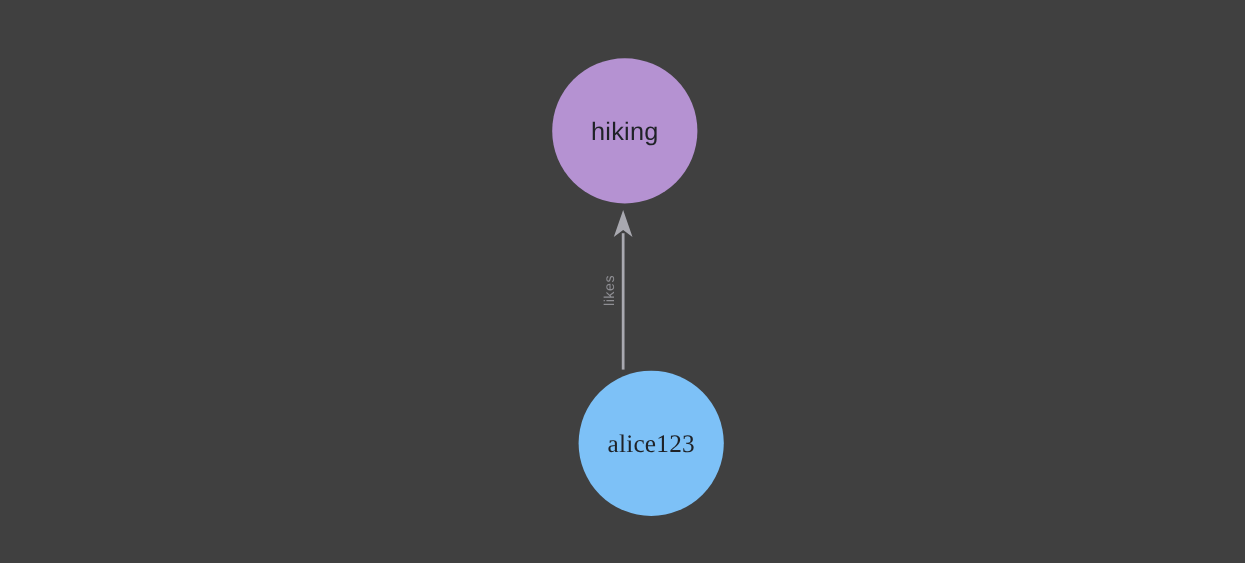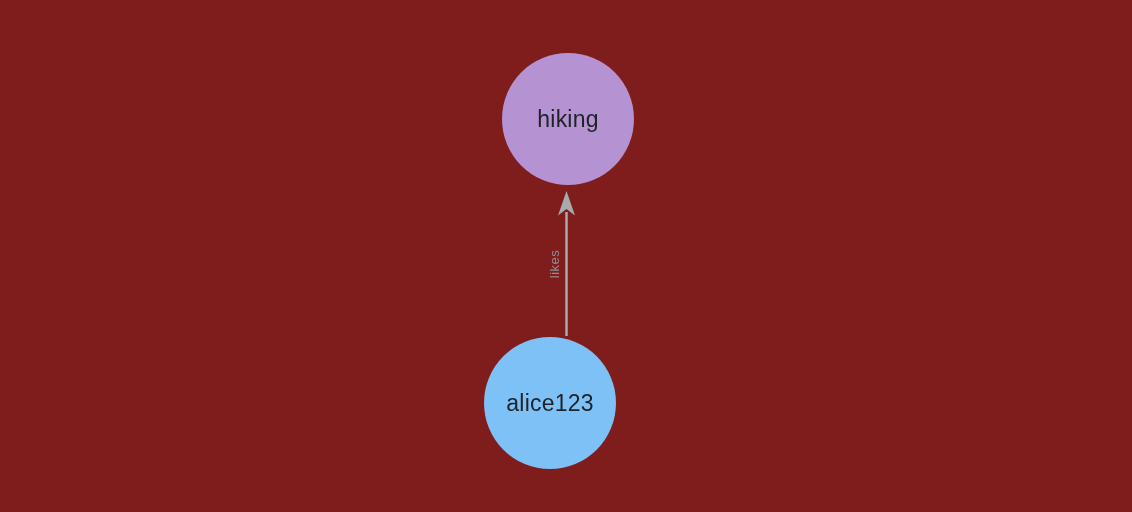--- a/index.html
+++ b/index.html
@@ -26,21 +26,21 @@
     position: absolute;
     width: 132px;
     height: 132px;
     border-radius: 50%;
     display: flex;
     align-items: center;
     justify-content: center;
     cursor: pointer;
   }
   .node--hiking   { left: 502px; top: 53px; }
-  .node--alice123 { left: 484px; top: 337px; }
+  .node--alice123 { left: 526px; top: 337px; font-family: Liberation Serif, serif; }
   .node-label {
     font-size: 23px;
     line-height: 1;
     color: #1f2227;
     letter-spacing: 0.2px;
     user-select: none;
   }
   .edge-label {
     position: absolute;
     left: 554px;
@@ -50,21 +50,21 @@
     font-size: 13px;
     color: #8f8f94;
     white-space: nowrap;
     letter-spacing: 0.5px;
     user-select: none;
   }
 </style>
 </head>
 <body>
 
-<div class="stage" style="background-color: #7f1d1d;">
+<div class="stage" style="background-color: #404040;">
 
   <svg class="edge-layer" viewBox="0 0 1132 512" xmlns="http://www.w3.org/2000/svg">
     <line x1="566.5" y1="336" x2="566.5" y2="212" stroke-width="2.5" stroke="#a9a9b0"></line>
     <polygon points="566.5,191 558,215.5 566.5,209 575,215.5" fill="#a9a9b0"></polygon>
   </svg>
 
   <div class="edge-label" style="color: rgb(143, 143, 148);">likes</div>
 
   <div class="node node--hiking" style="background-color: rgb(181, 146, 210);">
     <span class="node-label">hiking</span>

